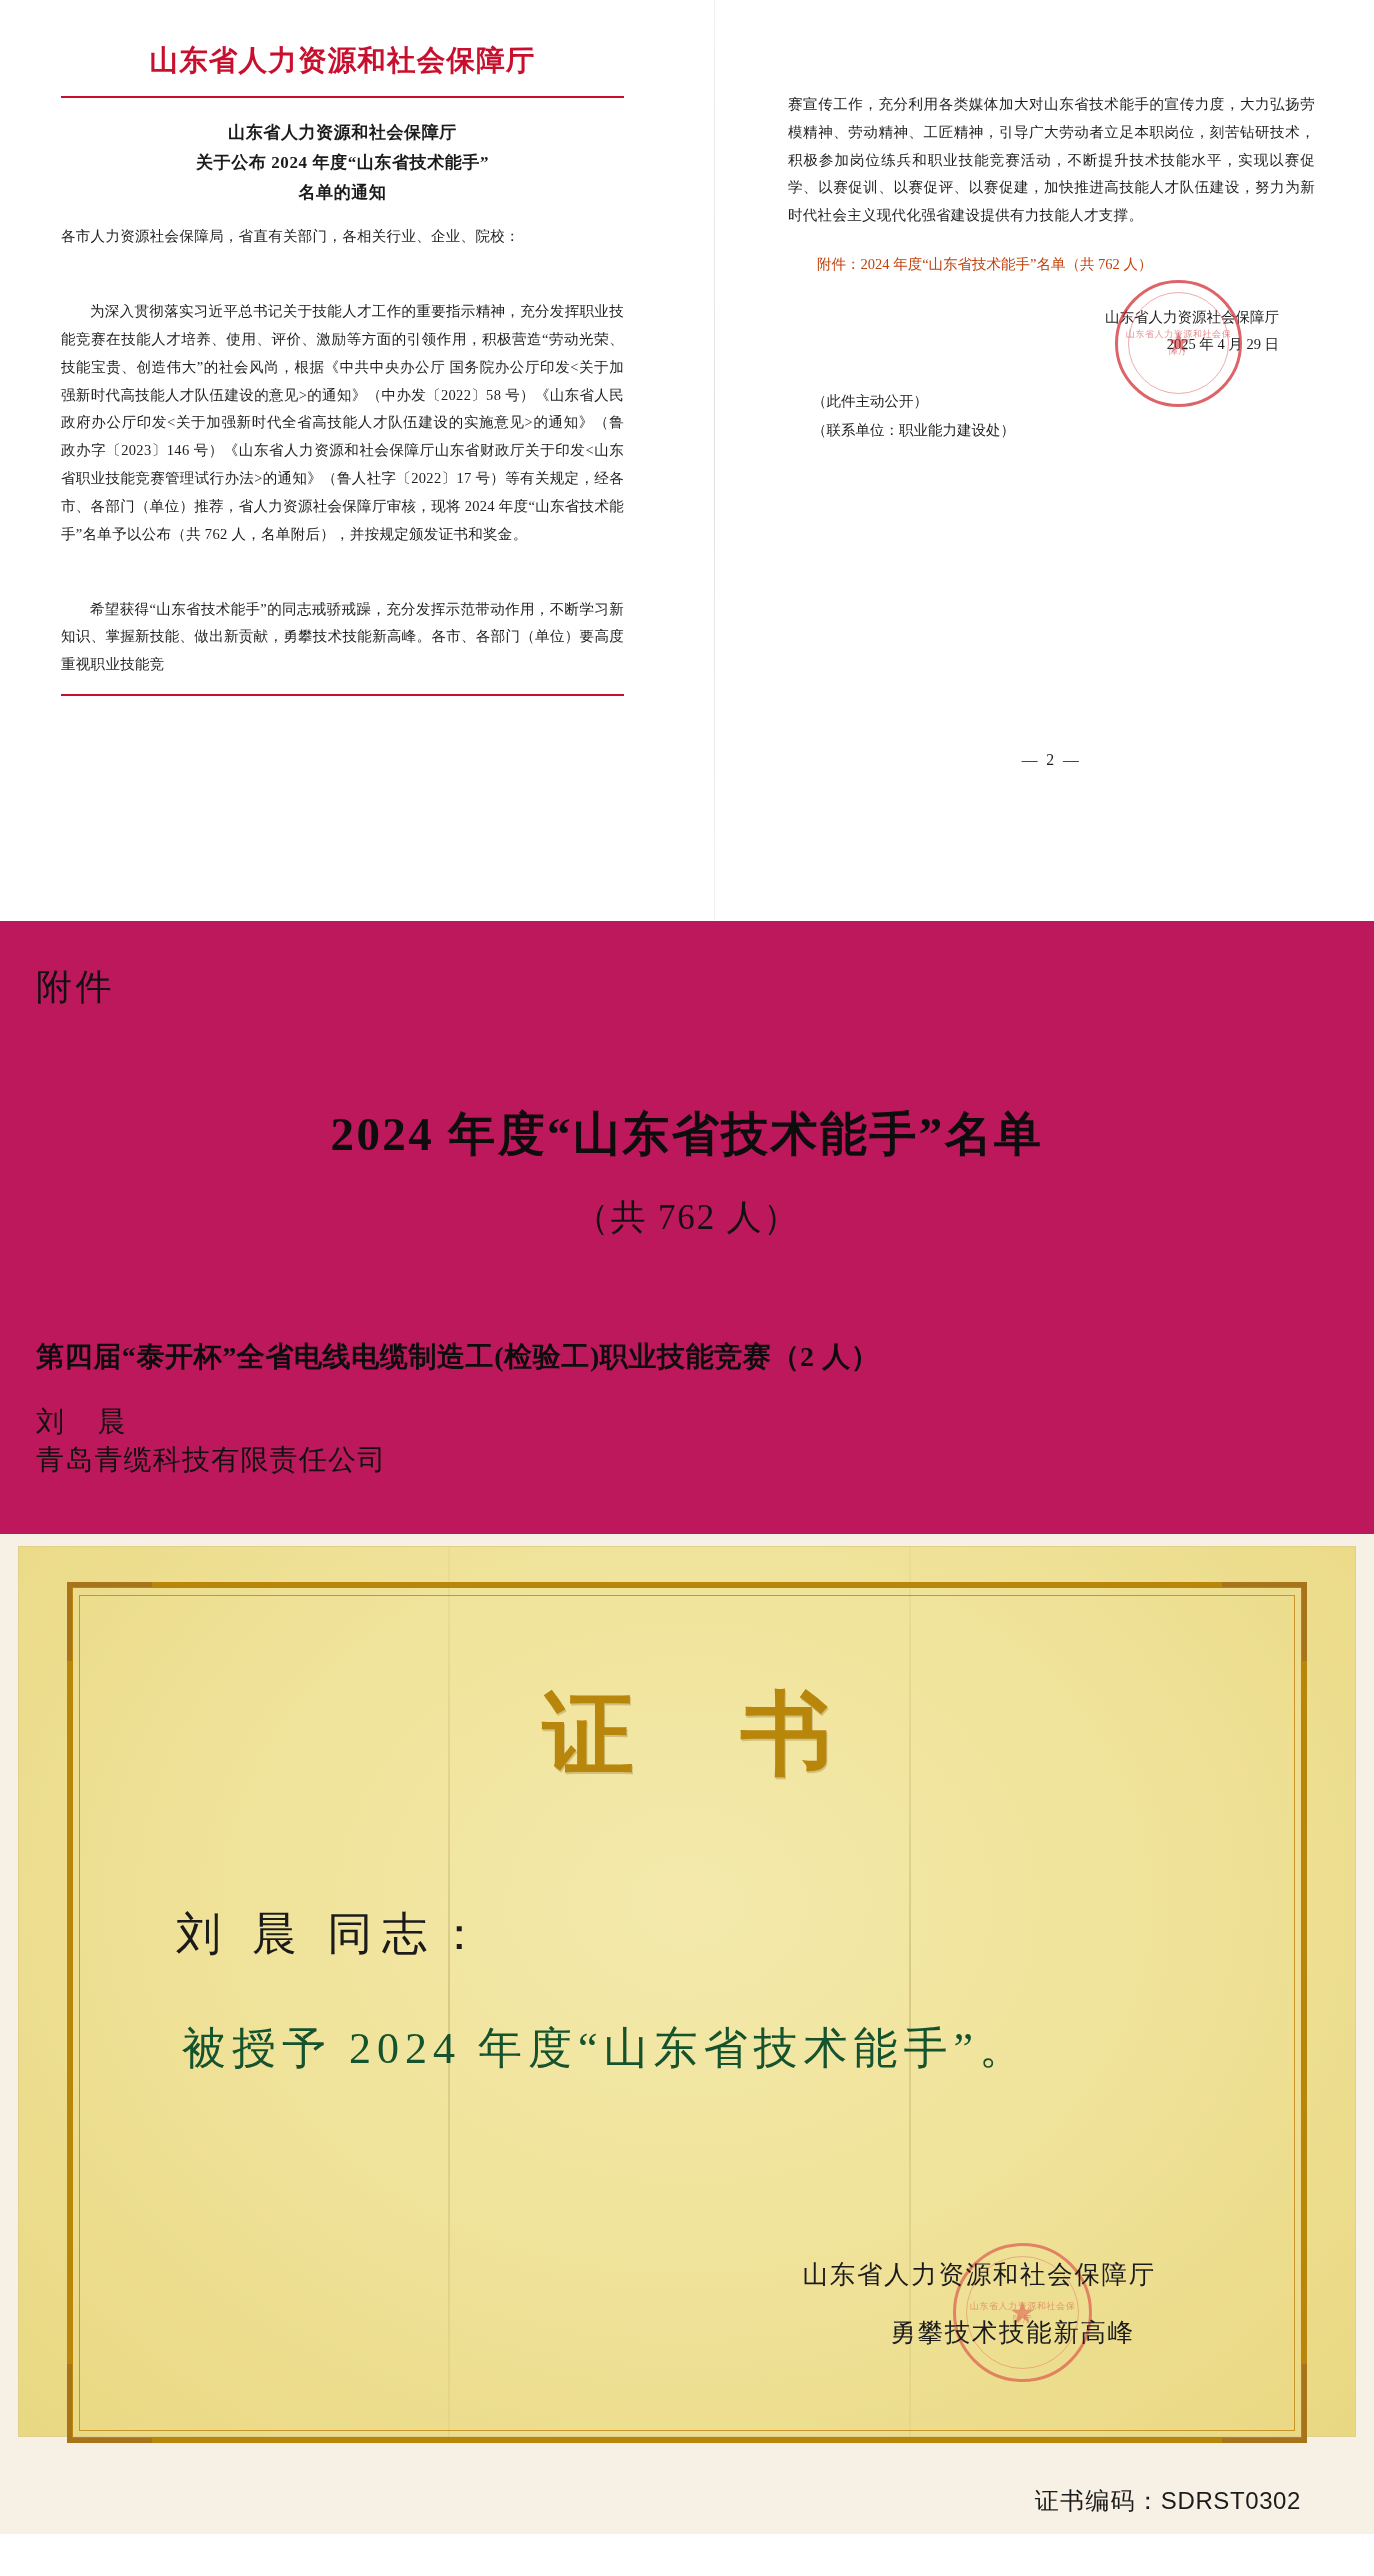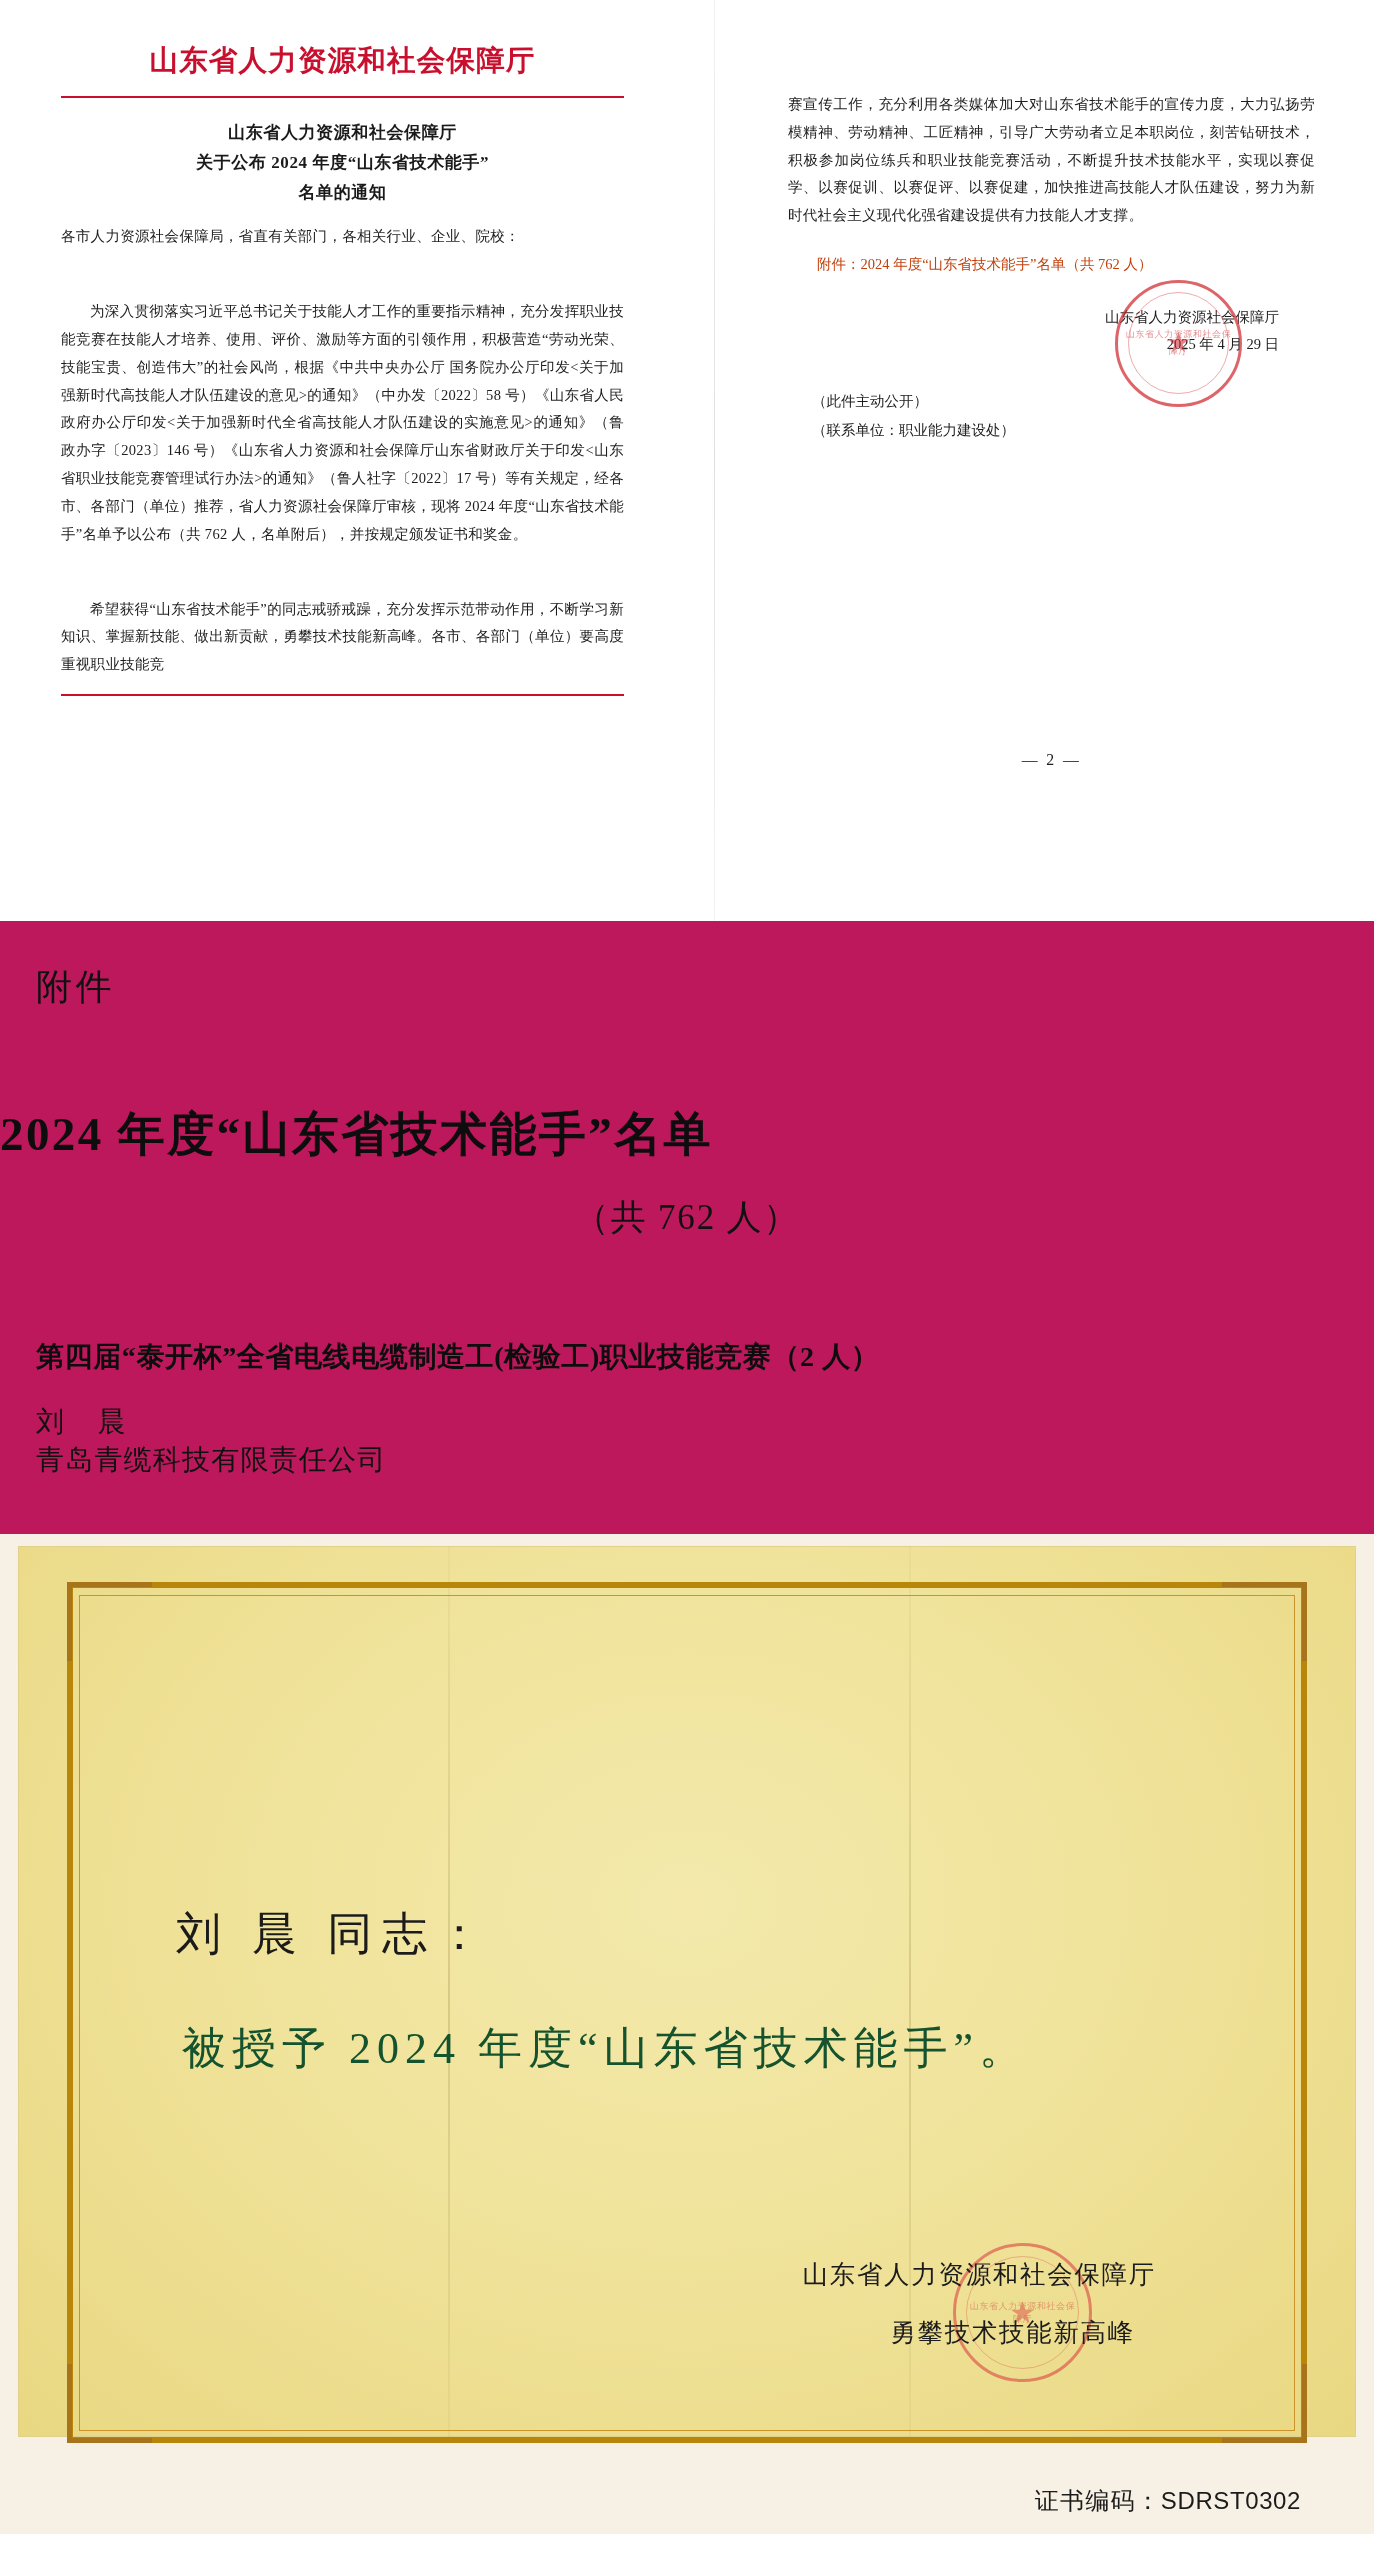--- a/index.html
+++ b/index.html
@@ -162,21 +162,21 @@
     box-sizing: border-box;
   }
   .attach-label {
     font-size: 36px;
     font-weight: 400;
     margin-left: 36px;
     letter-spacing: 3.6px;
     color: #111;
   }
   .attach-title {
-    text-align: left;
+    text-align: center;
     font-size: 47px;
     font-weight: bold;
     letter-spacing: 2.4px;
     margin-top: 91px;
     color: #0d0d0d;
   }
   .attach-sub {
     text-align: center;
     font-size: 35px;
     margin-top: 28px;
@@ -392,20 +392,21 @@
     <div class="fold-line" style="left:448px"></div>
     <div class="fold-line" style="left:909px"></div>
 
     <div class="cert-border-outer"></div>
     <div class="cert-border-inner"></div>
     <div class="corner tl"></div>
     <div class="corner tr"></div>
     <div class="corner bl"></div>
     <div class="corner br"></div>
 
+    <div class="cert-title">证 书</div>
     <div class="cert-line1">刘 晨 同志：</div>
     <div class="cert-line2">被授予 2024 年度“山东省技术能手”。</div>
 
     <div class="cert-seal seal">
       <div class="seal-inner"></div>
       <div class="seal-star">★</div>
       <div class="seal-text">山东省人力资源和社会保障厅</div>
     </div>
 
     <div class="cert-issuer">山东省人力资源和社会保障厅</div>

